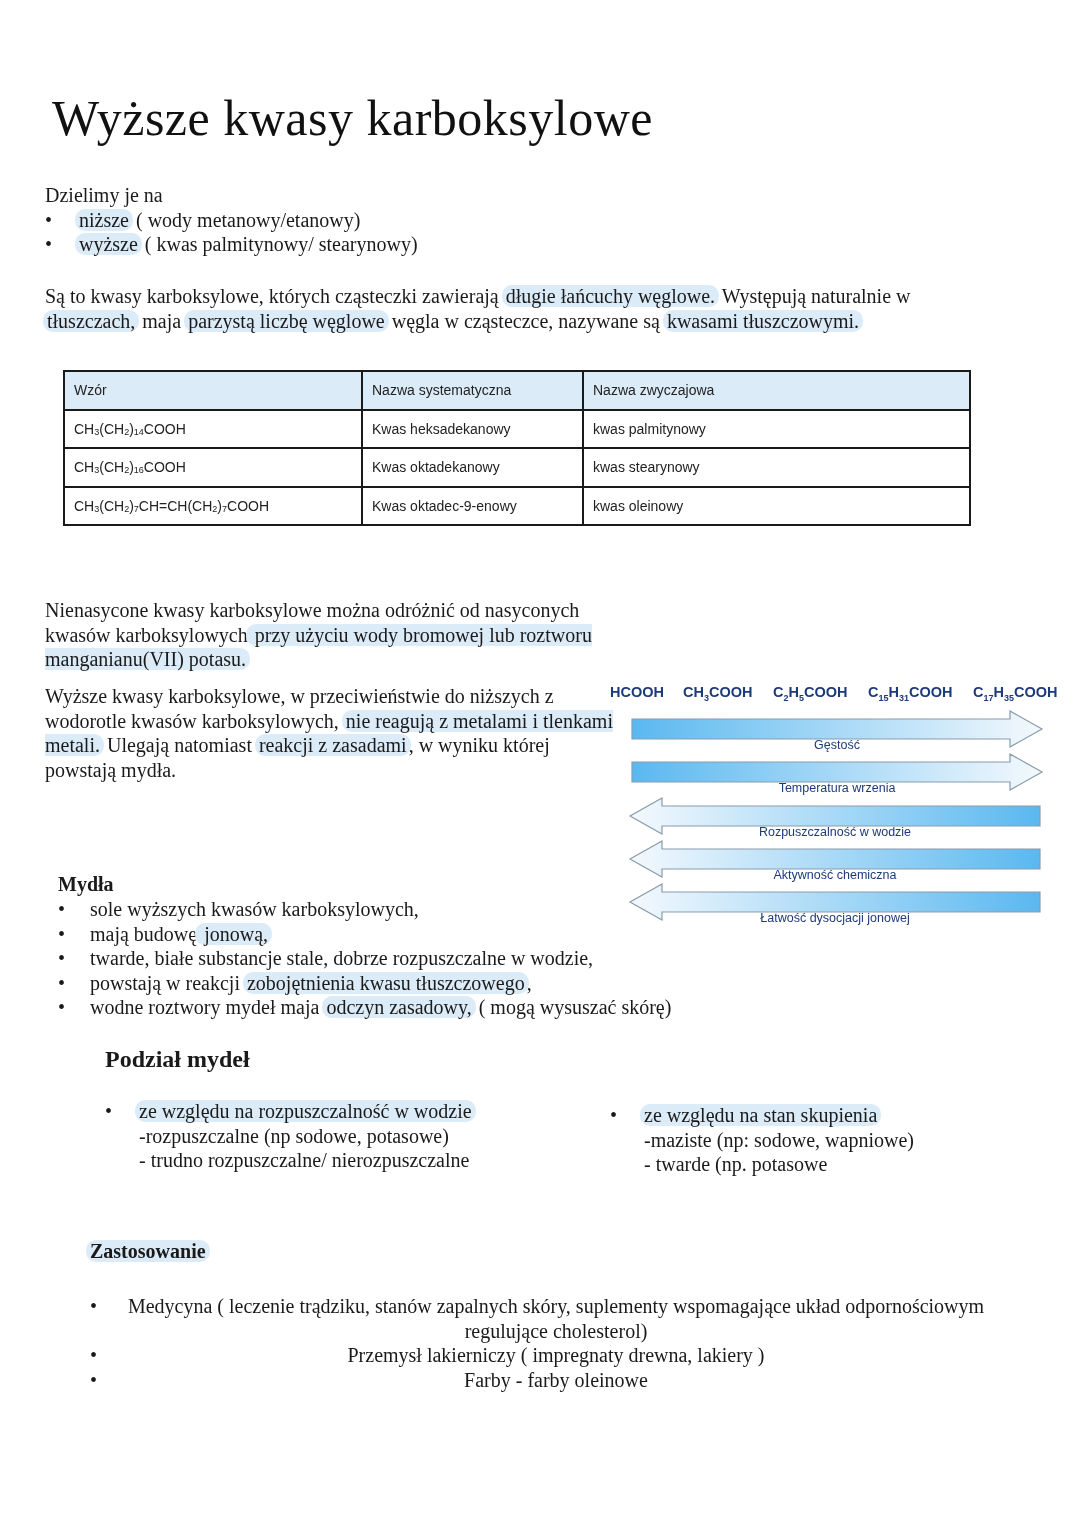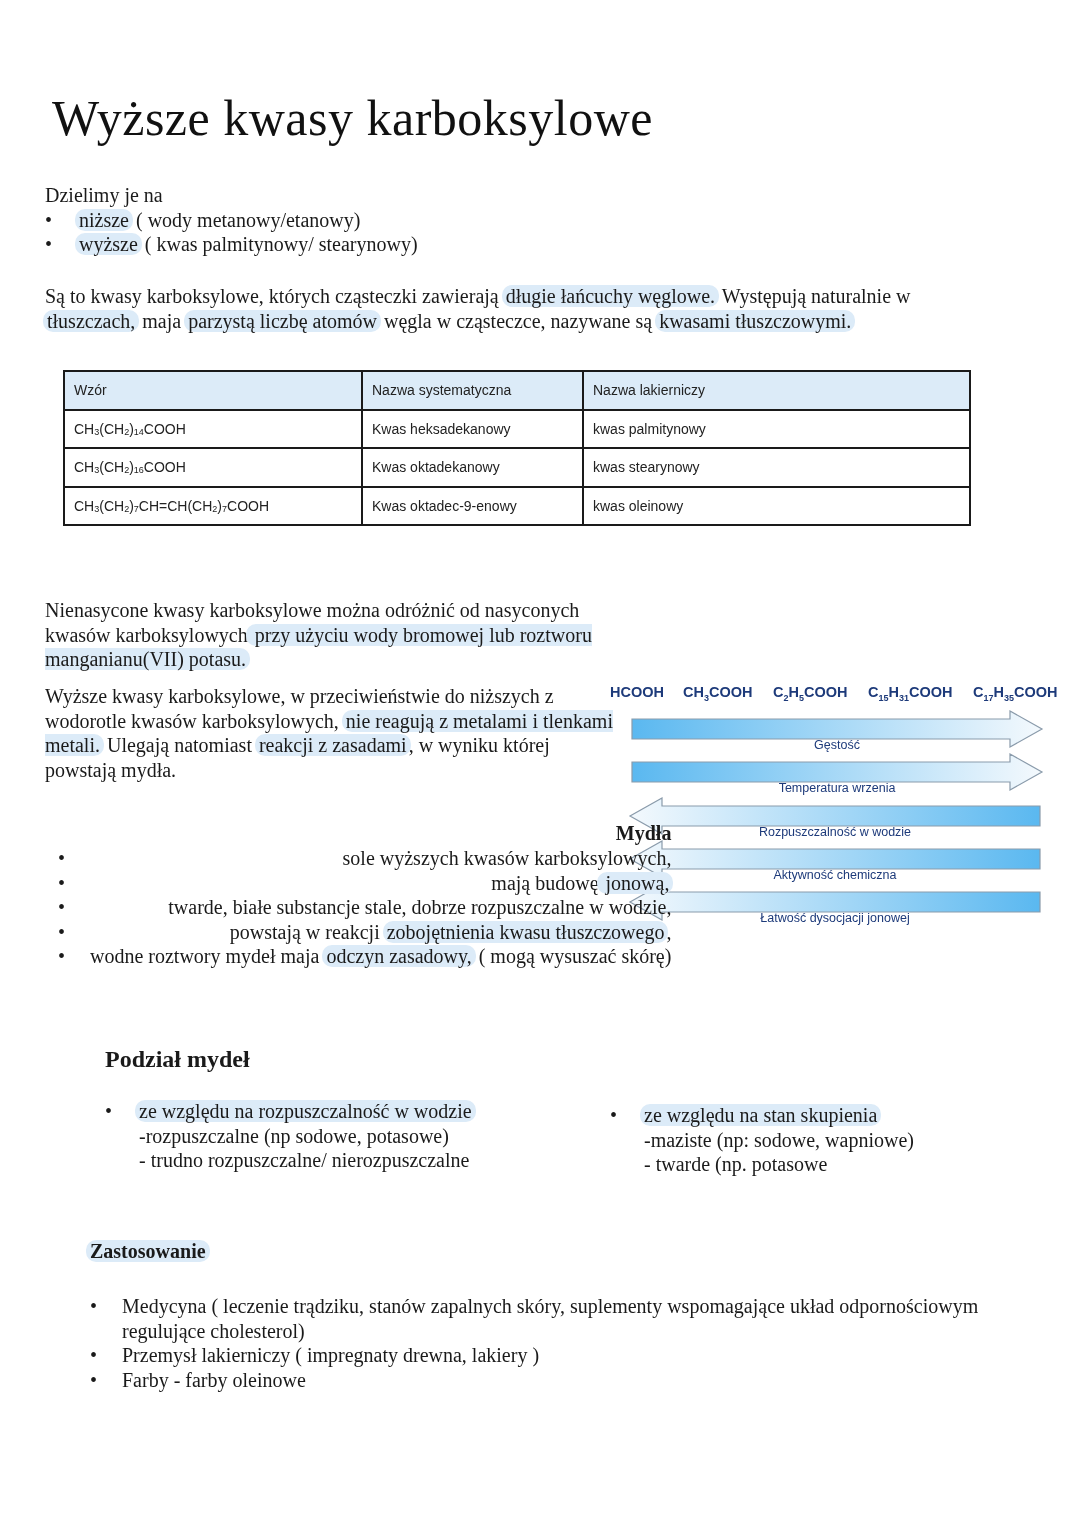--- a/index.html
+++ b/index.html
@@ -32,54 +32,54 @@
 
   
   .acids { left: 608px; top: 684px; width: 460px; height: 20px; font-family: "Liberation Sans", "DejaVu Sans", sans-serif; font-weight: bold; font-size: 14.5px; color: #1d3a7a; }
   .acids span.a { position: absolute; top: 0; white-space: nowrap; }
   .acids sub { font-size: 9px; }
 
   .arrow { position: absolute; height: 38px; }
   .arrow svg { position: absolute; left: 0; top: 0; }
   .arrow .lbl { position: absolute; top: 16px; height: 38px; line-height: 38px; width: 100%; text-align: center; font-family: "Liberation Sans", "DejaVu Sans", sans-serif; font-size: 12.5px; color: #1d3a7a; }
 
-  .mydla { left: 58px; top: 820px; text-align: right; }
+  .mydla { left: 58px; top: 871px; }
   .mydla h3 { font-size: 20px; font-weight: bold; line-height: 26px; }
   .mydla ul li { padding-left: 32px; }
 
   .podzial-h { left: 105px; top: 1046px; font-size: 24px; font-weight: bold; }
   .podzial-l { left: 105px; top: 1099px; }
   .podzial-r { left: 610px; top: 1103px; }
   .indent1 { padding-left: 34px; }
   .indent2 { padding-left: 34px; }
 
   .zast-h { left: 88px; top: 1240px; font-size: 20px; font-weight: bold; }
-  .zast { left: 90px; top: 1294px; width: 900px; }
+  .zast { left: 90px; top: 1294px; width: 900px; text-align: center; }
 </style>
 </head>
 <body>
 
 <h1 class="abs title" style="font-weight:normal;">Wyższe kwasy karboksylowe</h1>
 
 <div class="abs intro body-text">
   <div>Dzielimy je na</div>
   <ul class="bullet-list">
     <li><span class="hl">niższe</span><span> ( wody metanowy/etanowy)</span></li>
     <li><span class="hl">wyższe</span><span> ( kwas palmitynowy/ stearynowy)</span></li>
   </ul>
 </div>
 
-<p class="abs def body-text"><span>Są to kwasy karboksylowe, których cząsteczki zawierają </span><span class="hl">długie łańcuchy węglowe.</span><span> Występują naturalnie w </span><br><span class="hl">tłuszczach,</span><span> maja </span><span class="hl">parzystą liczbę atomów</span><span> węgla w cząsteczce, nazywane są </span><span class="hl">kwasami tłuszczowymi.</span></p>
+<p class="abs def body-text"><span>Są to kwasy karboksylowe, których cząsteczki zawierają </span><span class="hl">długie łańcuchy węglowe.</span><span> Występują naturalnie w </span><br><span class="hl">tłuszczach,</span><span> maja </span><span class="hl">parzystą liczbę węglowe</span><span> węgla w cząsteczce, nazywane są </span><span class="hl">kwasami tłuszczowymi.</span></p>
 
 <table class="abs tbl">
   <tbody>
       <tr>
     <th class="c1">Wzór</th>
     <th class="c2">Nazwa systematyczna</th>
-    <th>Nazwa lakierniczy</th>
+    <th>Nazwa zwyczajowa</th>
   </tr>
   <tr>
     <td>CH<span class="sub">3</span>(CH<span class="sub">2</span>)<span class="sub">14</span>COOH</td>
     <td>Kwas heksadekanowy</td>
     <td>kwas palmitynowy</td>
   </tr>
   <tr>
     <td>CH<span class="sub">3</span>(CH<span class="sub">2</span>)<span class="sub">16</span>COOH</td>
     <td>Kwas oktadekanowy</td>
     <td>kwas stearynowy</td>

